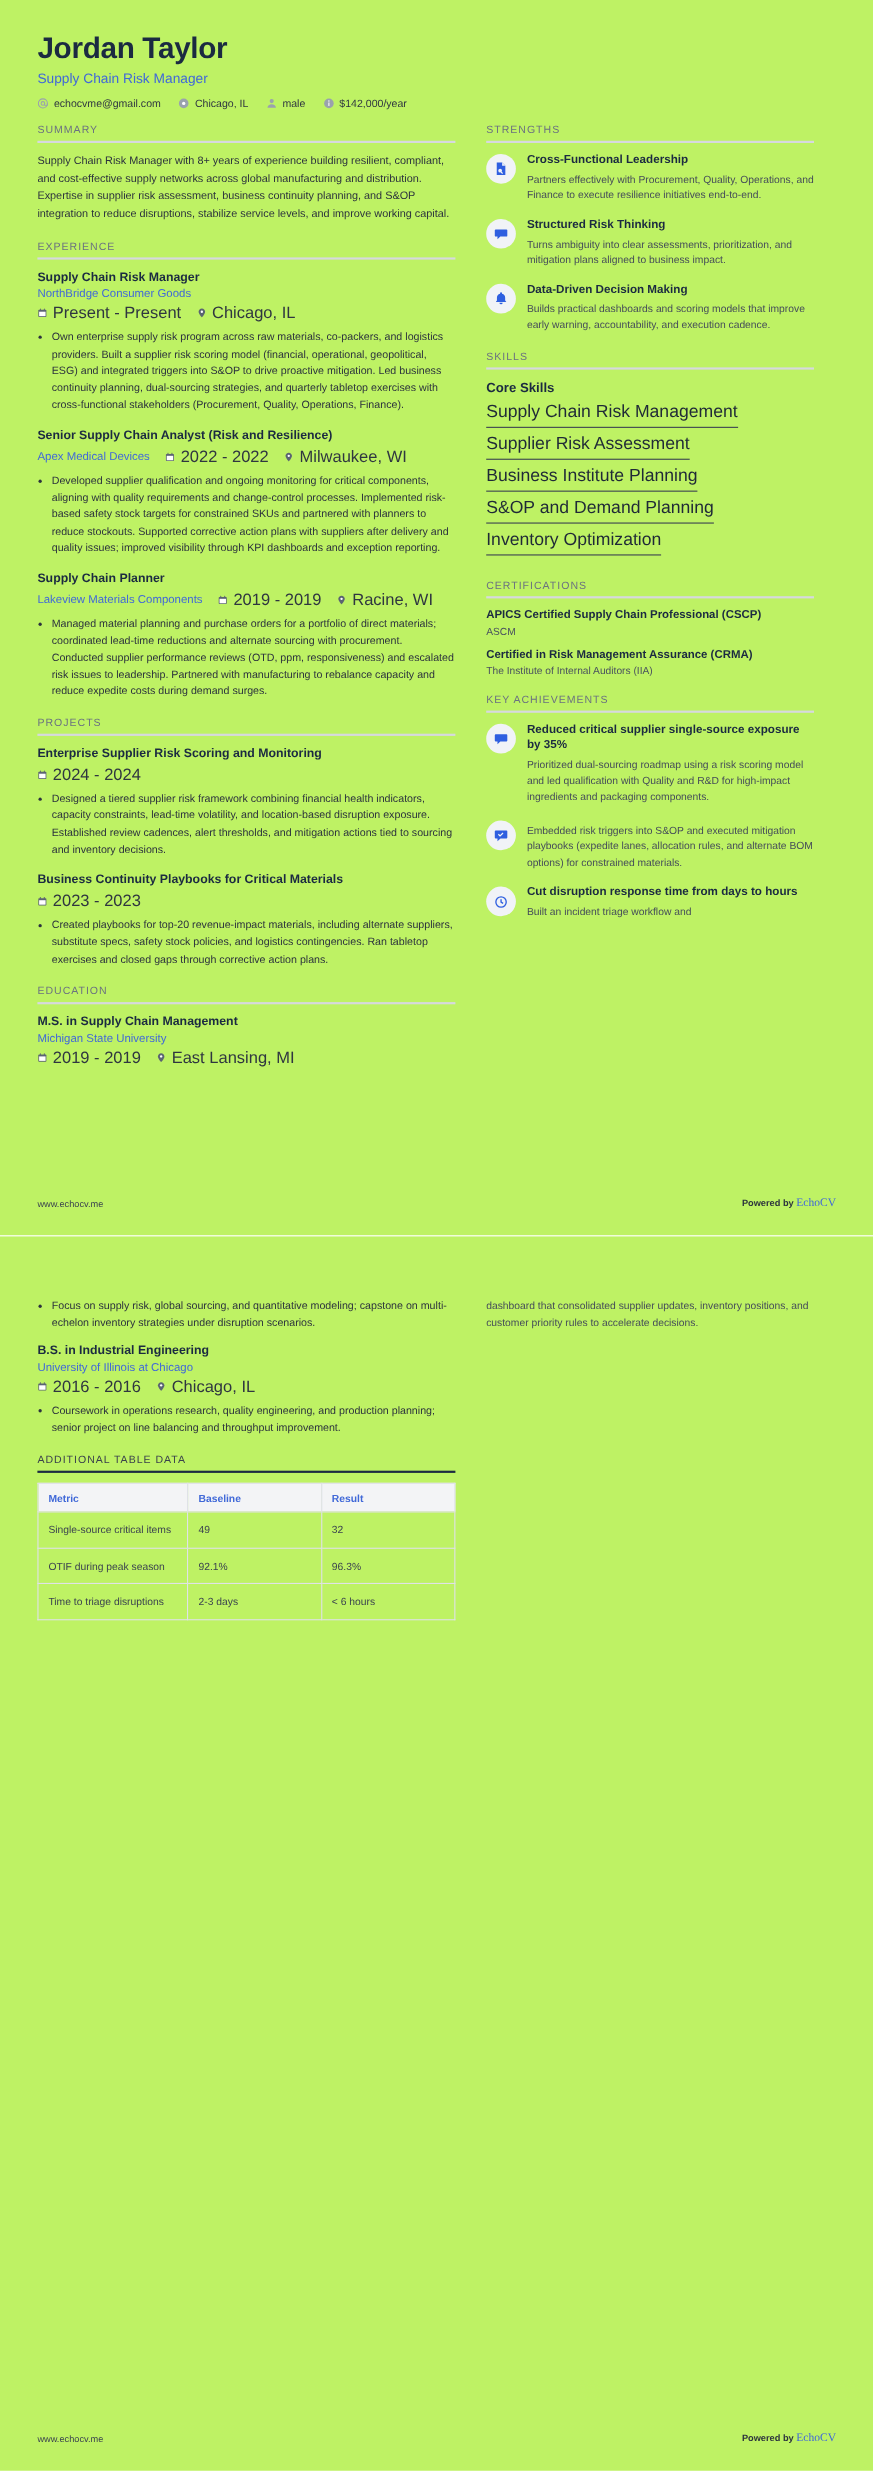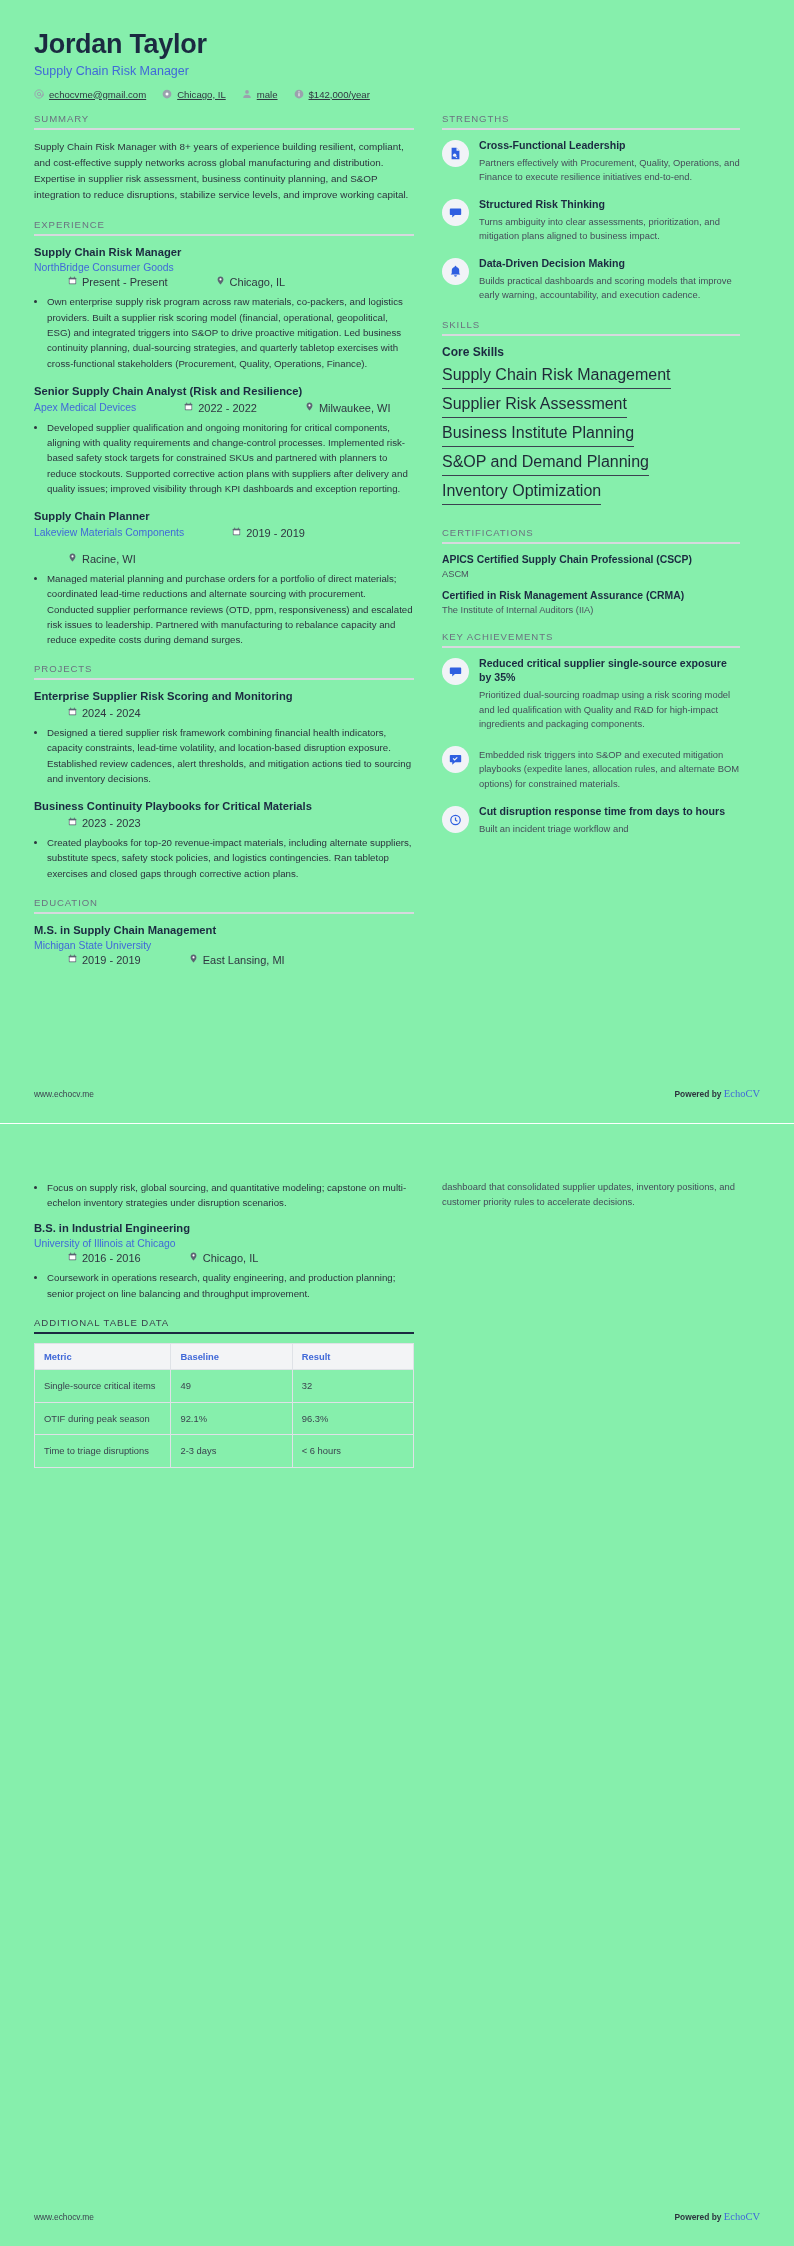--- a/index.html
+++ b/index.html
@@ -8,21 +8,21 @@
     width: 794px;
     background: #ffffff;
     font-family: "Liberation Sans", sans-serif;
     color: #1f2937;
     -webkit-font-smoothing: antialiased;
   }
   .page {
     position: relative;
     width: 794px;
     min-height: 1123px;
-    background:#86efac;
+    background:#bef264;
     padding: 30px 34px 0 34px;
   }
   .page + .page { border-top: 1px solid #ffffff; }
 
   
   .hdr { margin-bottom: 4px; }
   .name {
     font-size: 27px;
     font-weight: bold;
     color: #1b2a41;
@@ -36,21 +36,20 @@
     font-weight: 500;
   }
   .contact {
     display: flex;
     flex-wrap: wrap;
     align-items: center;
     gap: 16px;
     margin-top: 11px;
     font-size: 9.6px;
     color: #2f3640;
-    text-decoration: underline;
   }
   .contact .ci { display:flex; align-items:center; gap:5px; }
   .cicon {
     width: 10px; height: 10px;
     display:inline-block; color:#9aa2ad;
     flex: 0 0 auto;
   }
   .cicon svg { display:block; width:10px; height:10px; }
 
   
@@ -75,21 +74,21 @@
     font-size: 9.9px;
     line-height: 1.62;
     color: #2c333d;
   }
 
   
   .entry { margin-bottom: 13px; }
   .etitle { font-size: 11.2px; font-weight: bold; color:#1b2a41; line-height:1.3; }
   .eline { display:flex; align-items:center; flex-wrap: wrap; gap: 14px; margin-top:3px; }
   .ecomp { font-size: 10.4px; color:#4169d8; }
-  .emeta { display:flex; gap:5px; font-size: 11px; color:#2f3640;margin-left:34px; }
+  .emeta { display:flex; align-items:center; gap:5px; font-size: 15px; color:#2f3640; }
   .emeta .mi { width:9px;height:9px;color:#5b6472;flex:0 0 auto; }
   .emeta .mi svg { display:block;width:9px;height:9px; }
   ul.bul { margin: 6px 0 0 0; padding-left: 13px; }
   ul.bul li {
     font-size: 9.7px;
     line-height: 1.58;
     color:#2c333d;
     margin-bottom: 2px;
   }
   ul.bul li::marker { color:#2c333d; font-size: 9.7px; }

